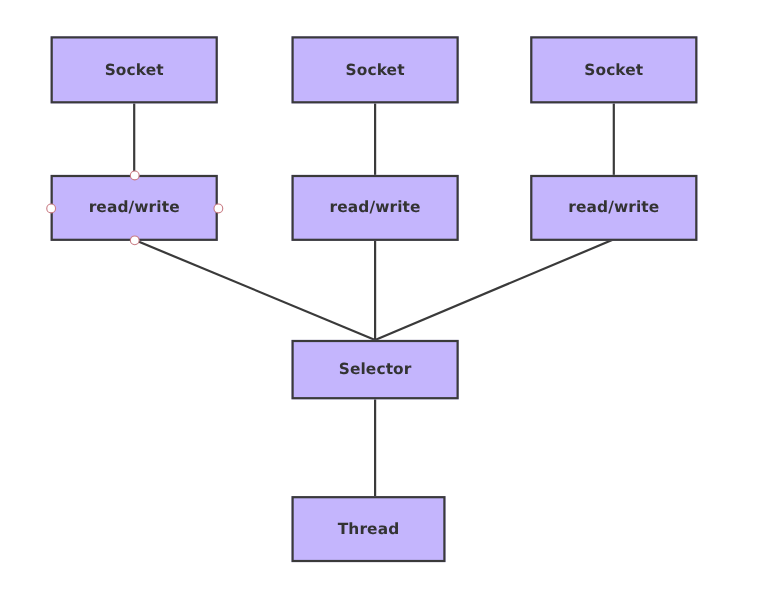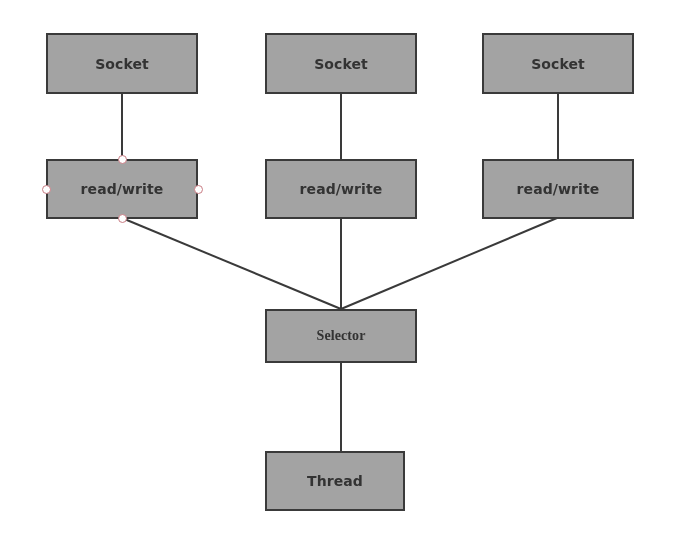--- a/index.html
+++ b/index.html
@@ -17,21 +17,21 @@
   #diagram-canvas {
     position: absolute;
     top: 0;
     left: 0;
     width: 697px;
     height: 560px;
   }
   .node-box {
     position: absolute;
     box-sizing: border-box;
-    background: #a3a3a3;
+    background: #c4b5fd;
     border: 2px solid #3a3a3a;
     display: flex;
     align-items: center;
     justify-content: center;
   }
   .node-label {
     font-size: 14px;
     font-weight: bold;
     color: #333333;
     letter-spacing: 0.1px;
@@ -76,21 +76,21 @@
   </div>
   <div class="node-box" style="left: 46px; top: 159px; width: 152px; height: 60px; border-color: rgb(58, 58, 58);">
     <span class="node-label">read/write</span>
   </div>
   <div class="node-box" style="left: 265px; top: 159px; width: 152px; height: 60px; border-color: rgb(58, 58, 58);">
     <span class="node-label">read/write</span>
   </div>
   <div class="node-box" style="left: 482px; top: 159px; width: 152px; height: 60px; border-color: rgb(58, 58, 58);">
     <span class="node-label">read/write</span>
   </div>
-  <div class="node-box" style="left: 265px; top: 309px; width: 152px; height: 54px; border-color: rgb(58, 58, 58); font-family: Liberation Serif, serif;">
+  <div class="node-box" style="left: 265px; top: 309px; width: 152px; height: 54px; border-color: rgb(58, 58, 58);">
     <span class="node-label">Selector</span>
   </div>
   <div class="node-box" style="left: 265px; top: 451px; width: 140px; height: 60px; border-color: rgb(58, 58, 58);">
     <span class="node-label">Thread</span>
   </div>
 
   <div class="anchor-dot" style="left: 117.5px; top: 154.5px; border-color: rgb(201, 124, 132);"></div>
   <div class="anchor-dot" style="left: 41.5px; top: 184.5px; border-color: rgb(201, 124, 132);"></div>
   <div class="anchor-dot" style="left: 193.5px; top: 184.5px; border-color: rgb(201, 124, 132);"></div>
   <div class="anchor-dot" style="left: 117.5px; top: 213.5px; border-color: rgb(201, 124, 132);"></div>

